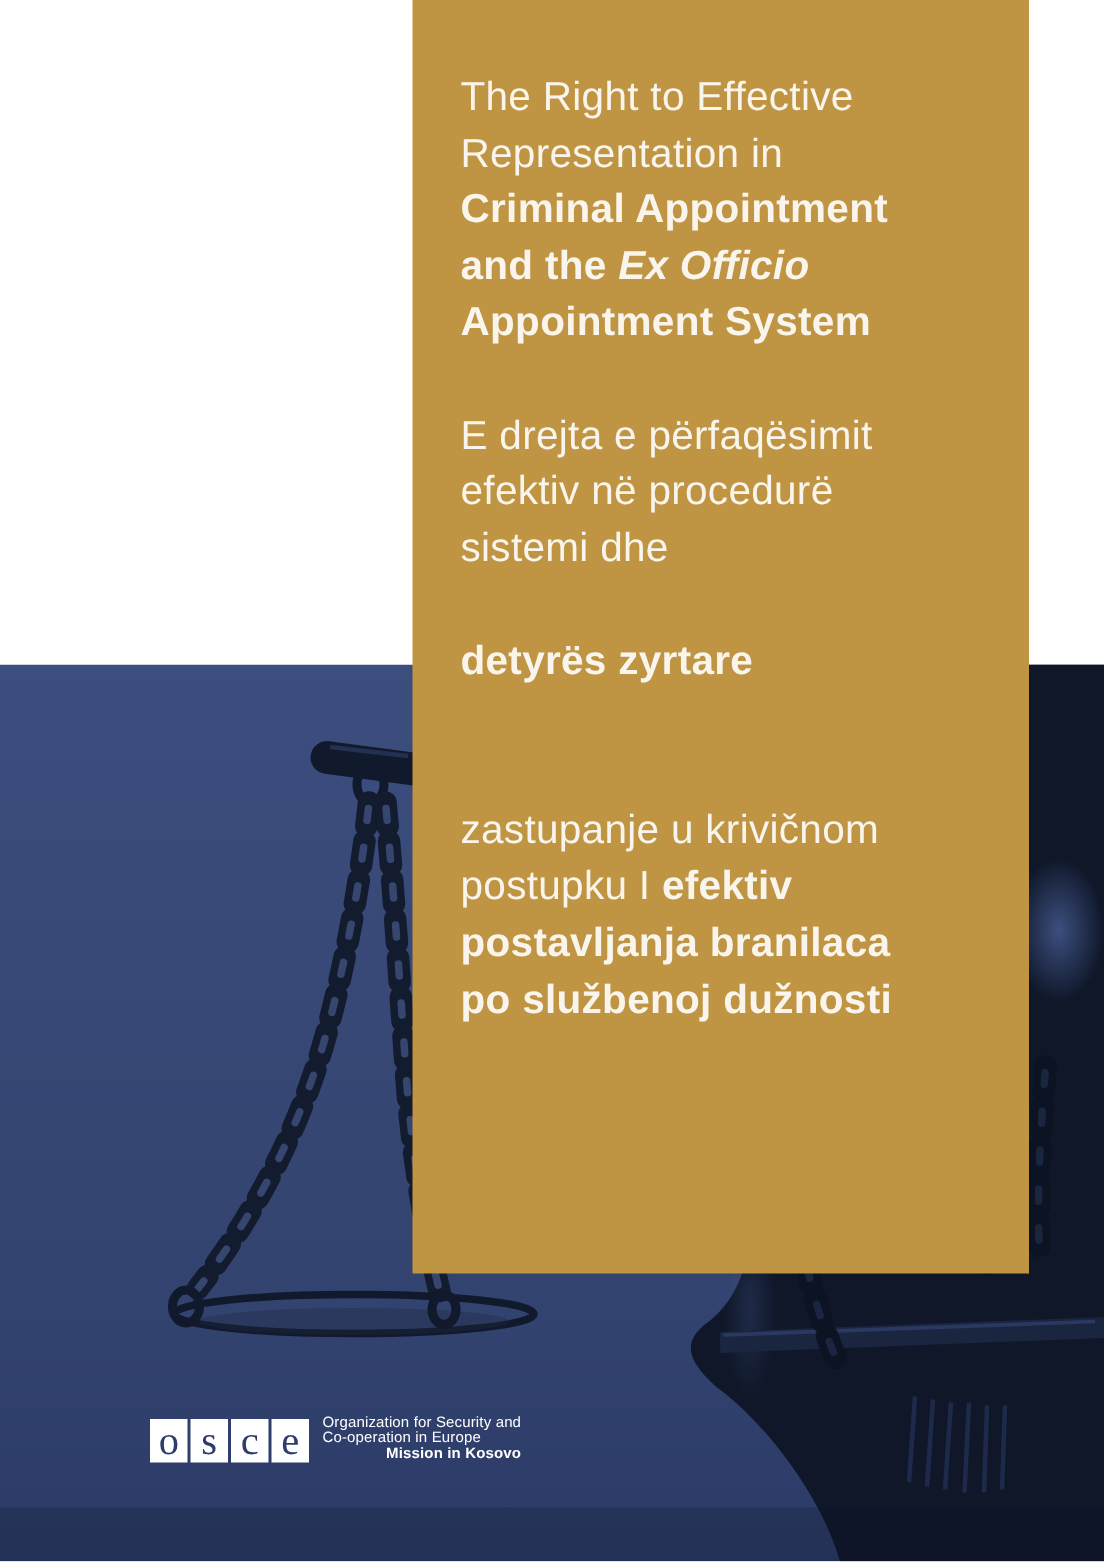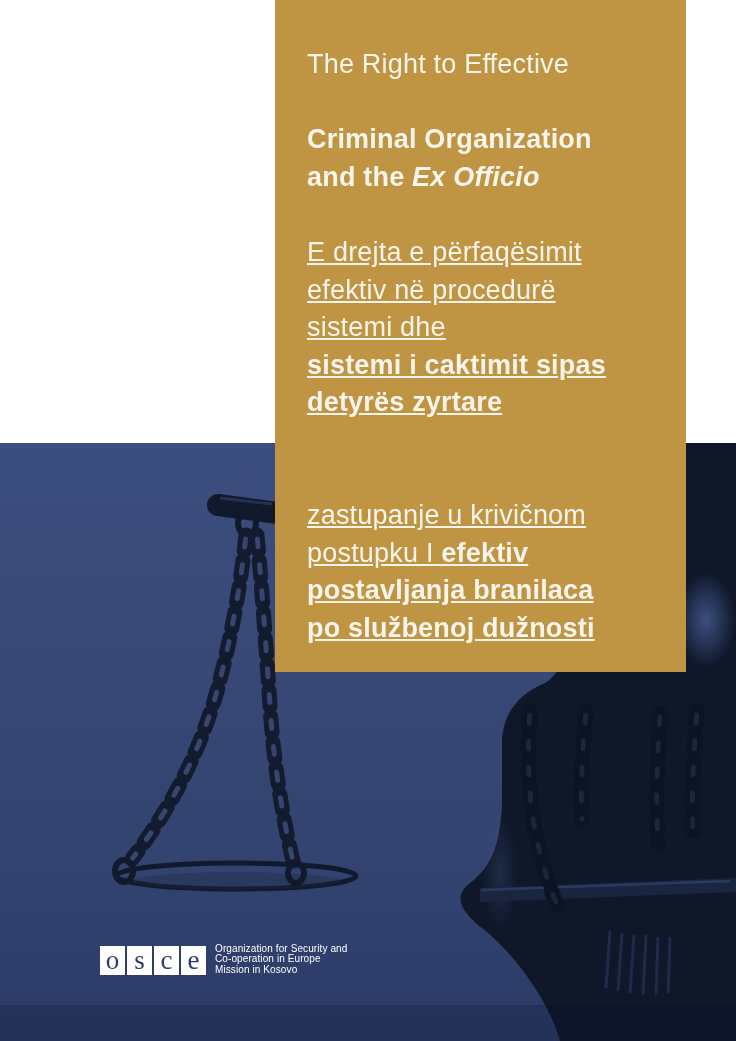--- a/index.html
+++ b/index.html
@@ -14,30 +14,30 @@
   
   .photo{
     position:absolute;left:0;top:443px;width:736px;height:598px;
   }
   .photo svg{display:block;}
   .chain-out{fill:none;stroke:#131b2f;stroke-width:15;stroke-linecap:round;stroke-dasharray:16 10;}
   .chain-in{fill:none;stroke:#36466f;stroke-width:5;stroke-linecap:round;stroke-dasharray:8 18;stroke-dashoffset:-4;}
   .chain-in.dark{stroke:#1a2540;}
   
   .gold-panel{
-    position:absolute;left:275px;top:0;width:411px;height:672px;
+    position:absolute;left:275px;top:0;width:411px;height:849px;
     box-sizing:border-box;
     padding:46px 24px 0 32px;
     background:#bf9443;
     color:#f9f5ec;
     font-size:27px;line-height:37.6px;
     letter-spacing:0.2px;
   }
   .lang-block{margin:0;}
-  .lang-block + .lang-block{margin-top:37.6px;text-decoration:underline;}
+  .lang-block + .lang-block{margin-top:37.6px;}
   .lang-block .b{font-weight:700;}
   .lang-block .bi{font-weight:700;font-style:italic;text-align:right;}
   
   .osce{
     position:absolute;left:100px;top:946px;
     display:flex;align-items:flex-start;
   }
   .osce-boxes{display:flex;}
   .osce-box{
     width:25px;height:29px;margin-right:2px;
@@ -46,21 +46,21 @@
     font-size:27px;line-height:27px;
     display:flex;align-items:center;justify-content:center;
   }
   .osce-text{
     margin-left:7px;margin-top:-2px;
     color:#ffffff;
     font-size:10px;line-height:10.4px;
     letter-spacing:0.1px;
     white-space:nowrap;
   }
-  .osce-text .b{font-weight:400;}
+  .osce-text .b{font-weight:700;text-align:right;}
 </style>
 </head>
 <body>
 
 <div class="page">
 
   <div class="photo">
     <svg width="736" height="598" viewBox="0 0 736 598">
       <defs>
         <linearGradient id="bgGrad" x1="0" y1="0" x2="0" y2="1">
@@ -127,30 +127,31 @@
       </g>
 
       <rect y="562" width="736" height="36" fill="#0d1426" opacity="0.22"></rect>
     </svg>
   </div>
 
   <div class="gold-panel">
 
     <p class="lang-block">
       <span>The Right to Effective</span><br>
-      <br>
-      <span class="b">Criminal Organization</span><br>
+      <span>Representation in</span><br>
+      <span class="b">Criminal Appointment</span><br>
       <span class="b">and the </span><span class="bi">Ex Officio</span><br>
+      <span class="b">Appointment System</span>
     </p>
 
     <p class="lang-block">
       <span>E drejta e përfaqësimit</span><br>
       <span>efektiv në procedurë</span><br>
       <span>sistemi dhe</span><br>
-      <span class="b">sistemi i caktimit sipas</span><br>
+      <br>
       <span class="b">detyrës zyrtare</span>
     </p>
 
     <p class="lang-block">
       <br>
       <span>zastupanje u krivičnom</span><br>
       <span>postupku I </span><span class="b">efektiv</span><br>
       <span class="b">postavljanja branilaca</span><br>
       <span class="b">po službenoj dužnosti</span>
     </p>

